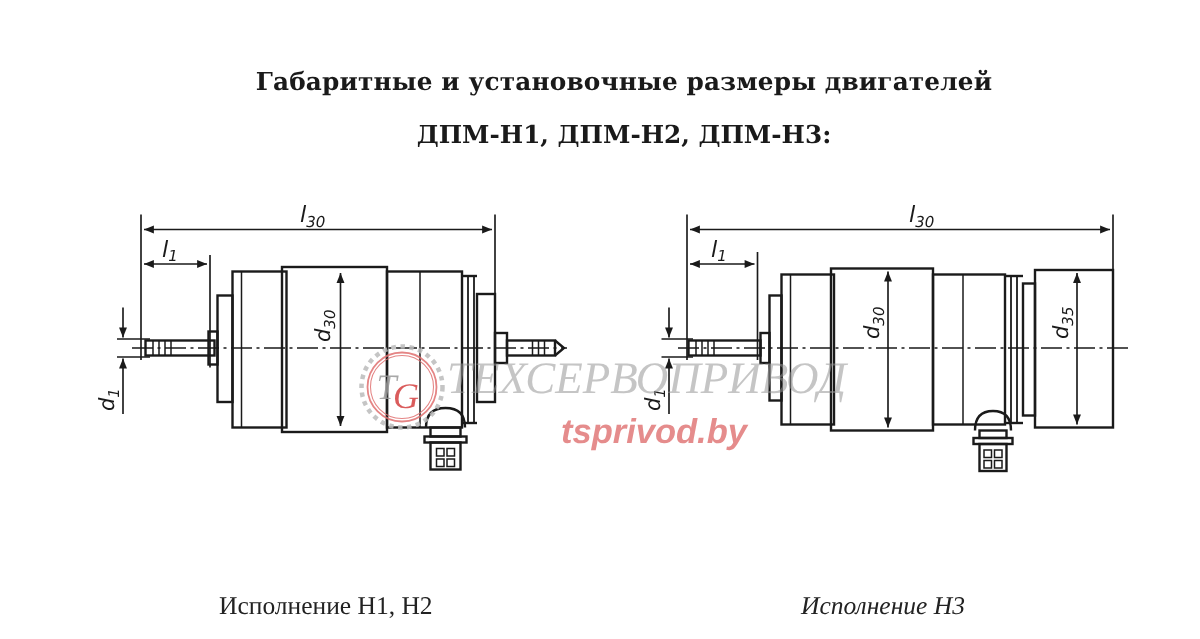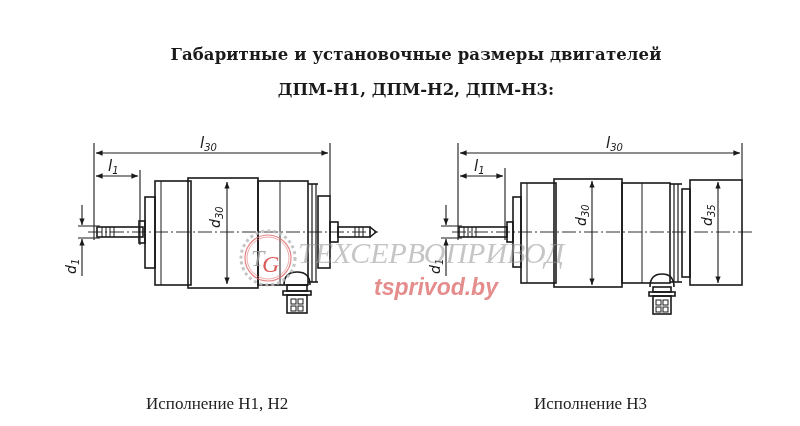--- a/index.html
+++ b/index.html
@@ -2,21 +2,21 @@
 <html><head>
   <meta charset="utf-8">
   <style>
     html, body { margin: 0; padding: 0; background: #ffffff; }
     body { width: 800px; height: 426px; position: relative; overflow: hidden; font-family: "DejaVu Serif", serif; }
     .title { position: absolute; left: 16px; width: 800px; text-align: center; font-family: "DejaVu Serif", serif; font-weight: bold; color: #1a1a1a; }
     .t1 { top: 45px; font-size: 16.5px; letter-spacing: 0.1px; }
     .t2 { top: 80px; font-size: 16.5px; }
     .caption { position: absolute; top: 360px; font-family: "Liberation Serif", serif; font-size: 17px; color: #222; margin-top: 34px; }
     .cap1 { left: 146px; }
-    .cap2 { left: 534px; }
+    .cap2 { left: 534px; font-style: italic; }
     svg.draw { position: absolute; left: 0; top: 0; }
     .wm-text { position: absolute; font-family: "Liberation Serif", serif; font-style: italic; color: rgba(150,150,150,0.55); font-size: 30px; letter-spacing: 0px; top: 236px; left: 298px; }
     .wm-url { position: absolute; font-family: "Liberation Sans", sans-serif; font-weight: bold; color: rgba(225,120,120,0.85); font-size: 23px; top: 274px; left: 374px; font-style: italic; }
   </style>
 </head>
 <body>
 
 <div class="title t1">Габаритные и установочные размеры двигателей</div>
 <div class="title t2">ДПМ-Н1, ДПМ-Н2, ДПМ-Н3:</div>
 

